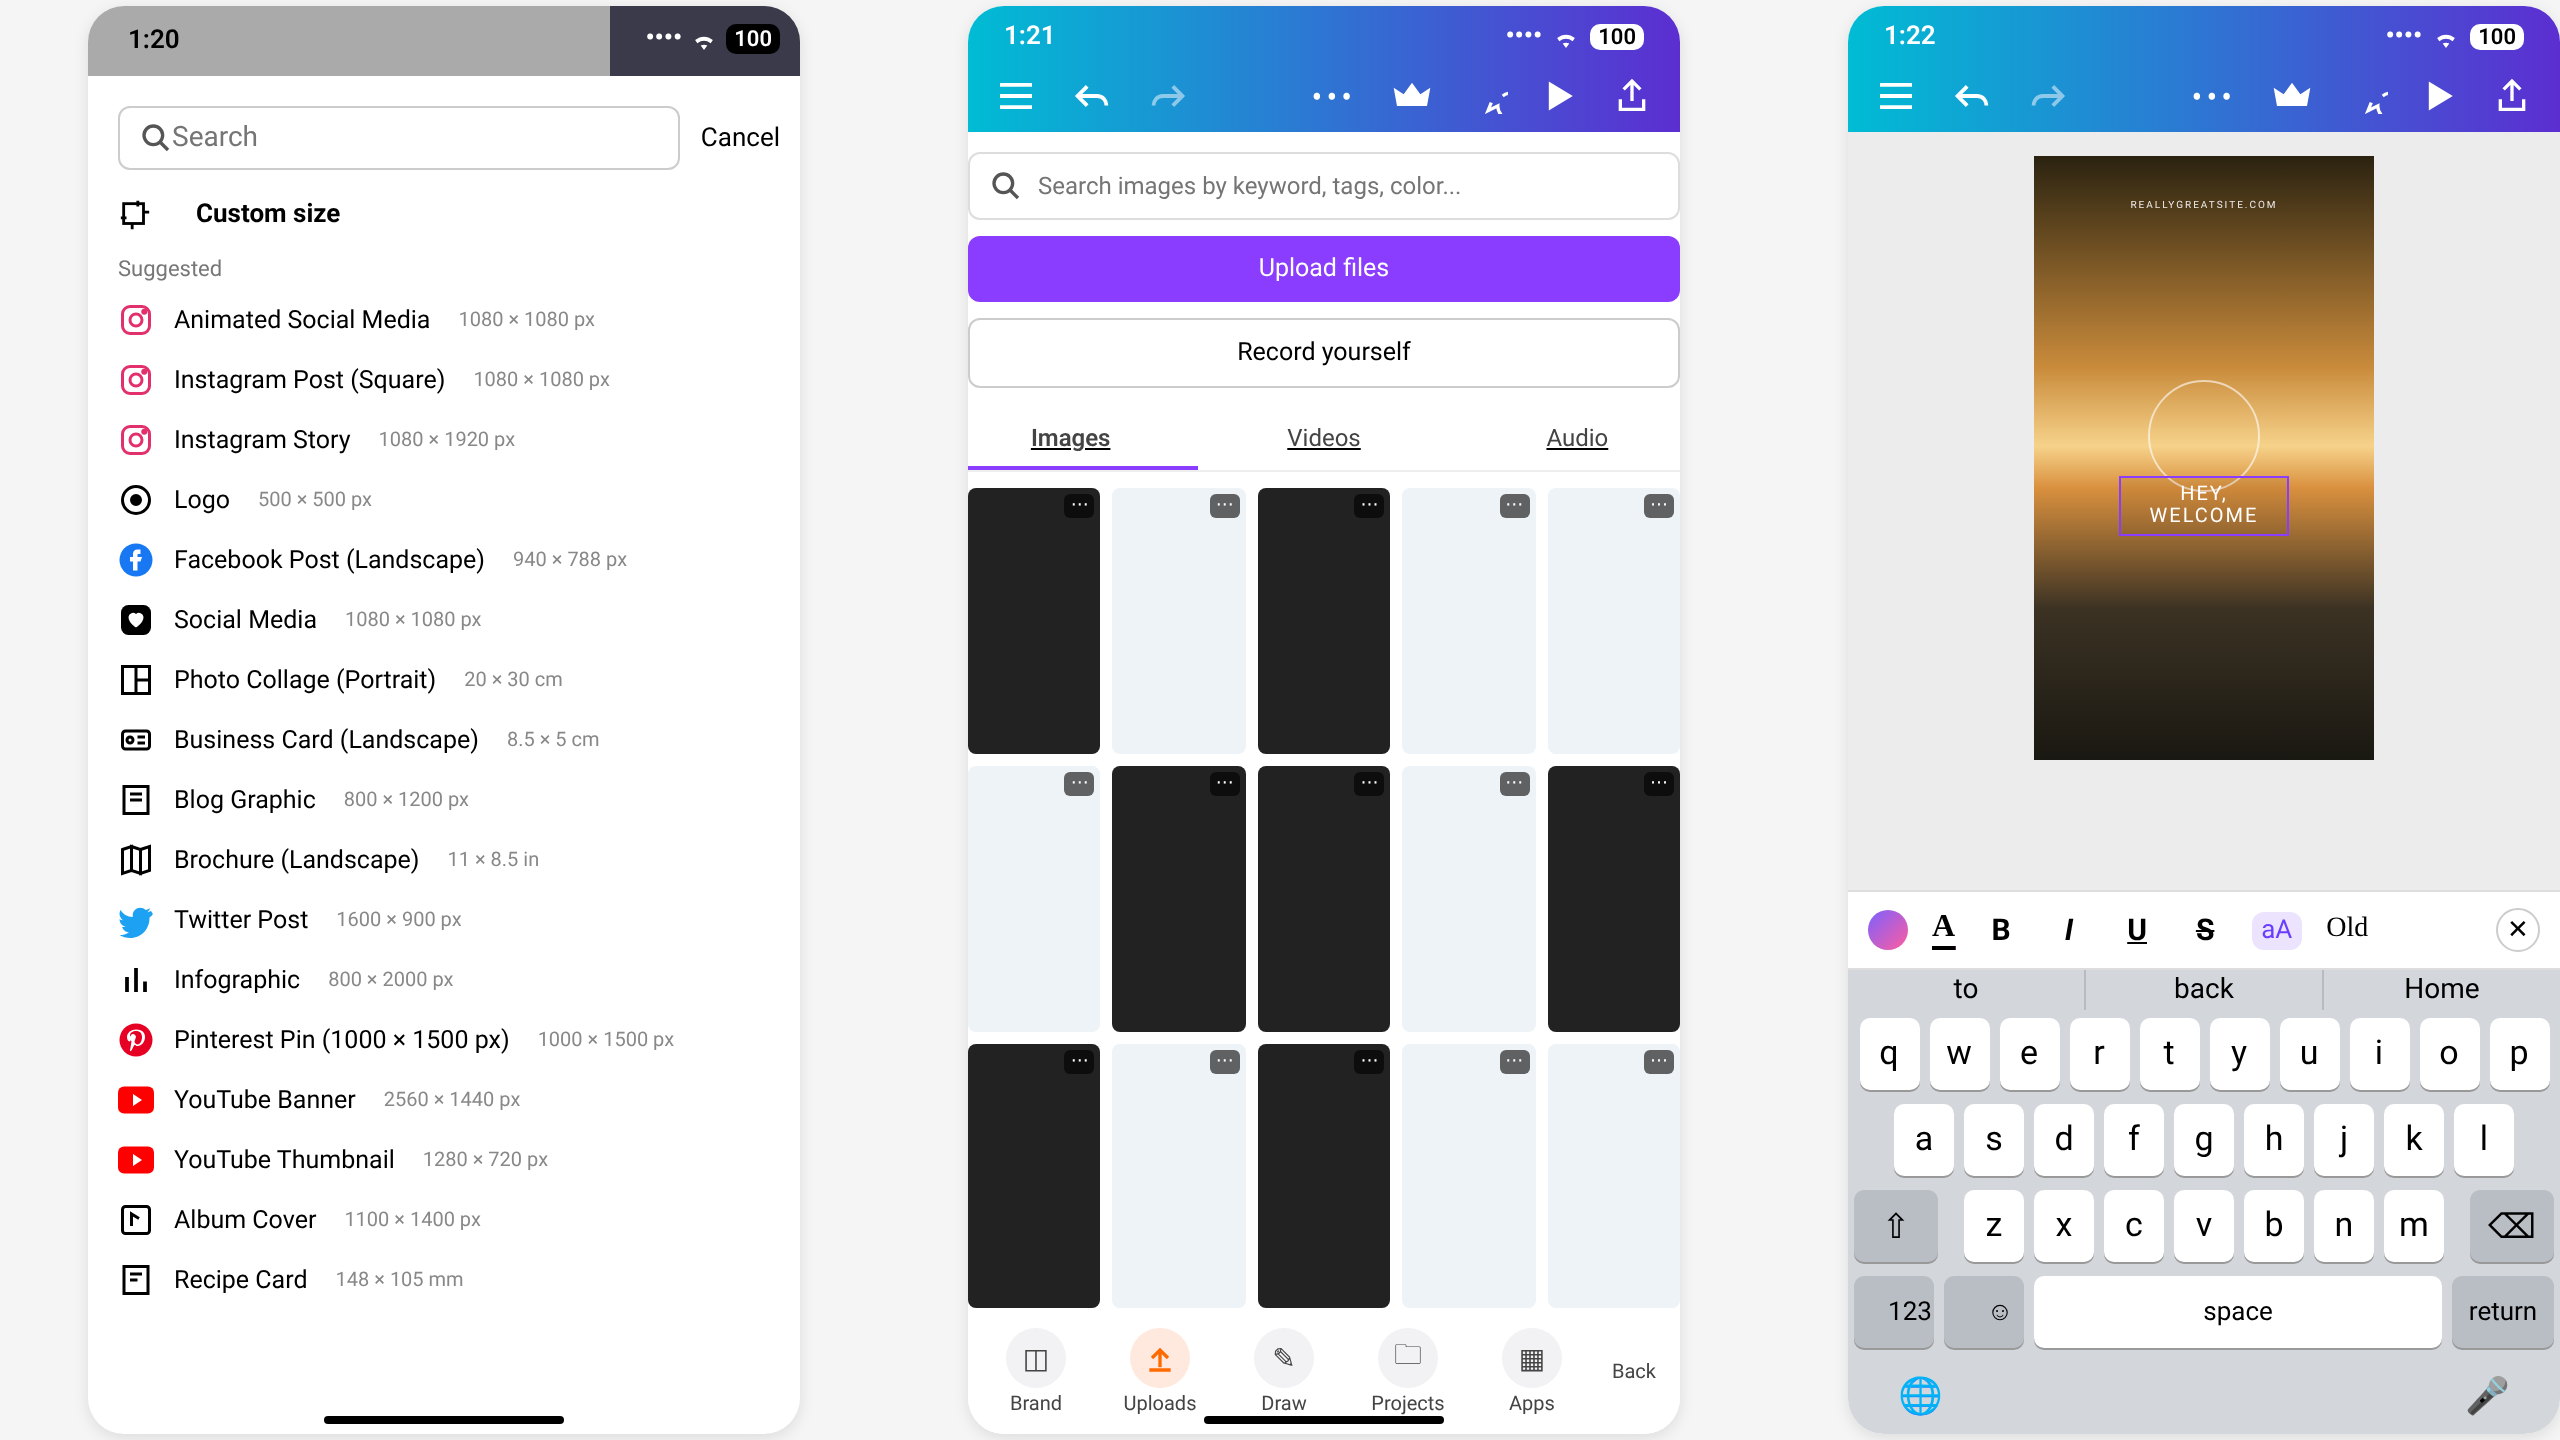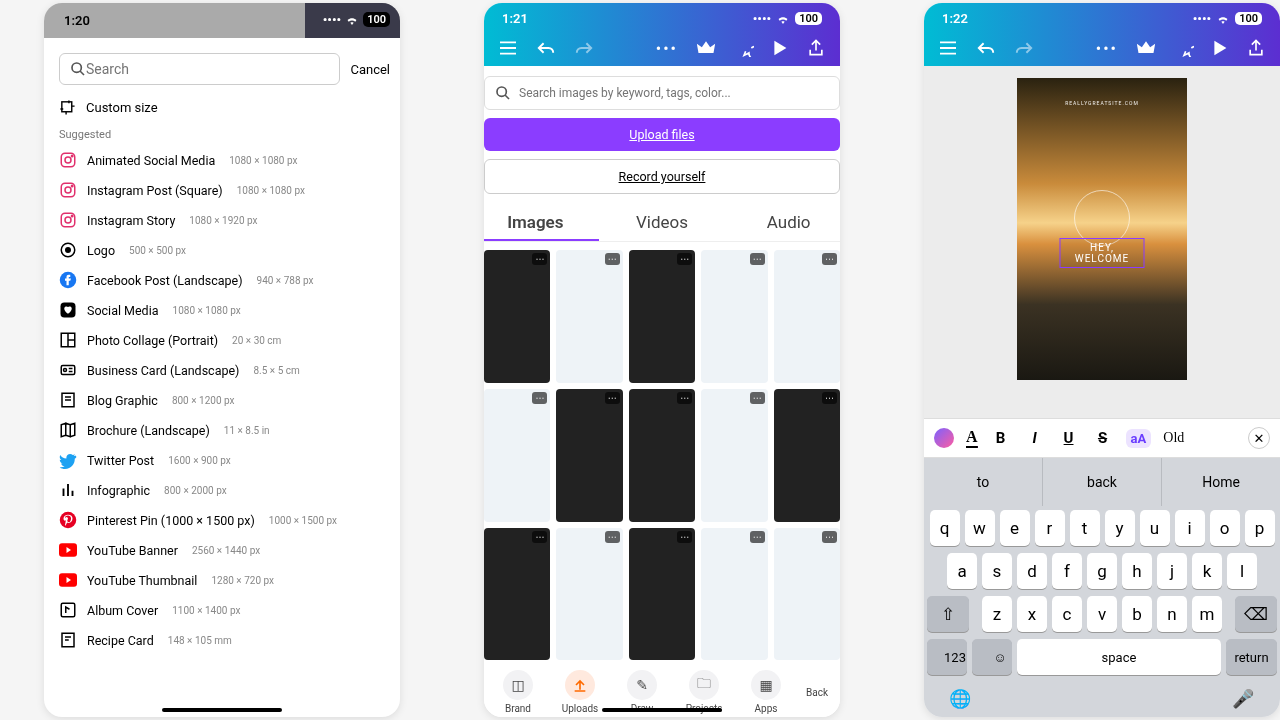--- a/index.html
+++ b/index.html
@@ -8,42 +8,42 @@
   
   .s1-status{display:flex;justify-content:space-between;align-items:center;padding:0 20px;height:35px;background:#aaa;font-size:13px;font-weight:600;}
   .s1-status .batt{background:#000;color:#fff;border-radius:5px;padding:1px 4px;font-size:11px;}
   .s1-status .dark{position:absolute;right:0;top:0;height:35px;width:95px;background:#3a3a4a;}
   .s1-status .icons{position:absolute;right:10px;top:9px;display:flex;gap:4px;align-items:center;color:#fff;}
   .s1-searchrow{display:flex;align-items:center;gap:10px;padding:15px 10px 8px 15px;}
   .s1-search{flex:1;display:flex;align-items:center;gap:0;border:1px solid #ccc;border-radius:6px;padding:7px 10px;}
   .s1-search input{border:none;outline:none;font-size:14px;flex:1;}
   .s1-cancel{font-size:13px;text-align:right;}
   .s1-body{flex:1;overflow:auto;padding:0 15px;}
-  .s1-custom{display:flex;align-items:center;gap:10px;padding:6px 0;font-size:13px;}
+  .s1-custom{display:flex;align-items:center;gap:22px;padding:6px 0;font-size:13px;font-weight:bold;}
   .s1-sugg{font-size:11px;color:#777;padding:6px 0 4px;}
   .s1-item{display:flex;align-items:center;gap:10px;padding:6px 0;}
   .s1-ico{width:18px;height:18px;display:flex;align-items:center;justify-content:center;font-size:12px;}
   .s1-name{font-size:12.5px;}
   .s1-dim{font-size:10px;color:#888;margin-left:4px;}
   .homebar{position:absolute;bottom:5px;left:50%;transform:translateX(-50%);width:120px;height:4px;background:#000;border-radius:3px;}
   
   .s2-header{background:linear-gradient(90deg,#00bcd4,#5c2ed1);color:#fff;padding:4px 14px 8px;}
   .s2-status{display:flex;justify-content:space-between;font-size:13px;font-weight:600;padding:4px 4px;}
   .s2-status .batt{background:#fff;color:#000;border-radius:5px;padding:0 4px;font-size:11px;}
   .s2-tbar{display:flex;justify-content:space-between;align-items:center;padding-top:8px;}
   .s2-tbar .left,.s2-tbar .right{display:flex;gap:18px;align-items:center;}
   .s2-canvas{background:#555;height:30px;position:relative;}
   .s2-canvas::after{content:"";position:absolute;left:50%;top:23px;transform:translateX(-50%);width:36px;height:4px;background:#ddd;border-radius:3px;}
   .s2-sheet{flex:1;background:#fff;display:flex;flex-direction:column;padding:10px 0 0;position:relative;}
   .s2-searchimg{display:flex;align-items:center;gap:8px;border:1px solid #ddd;border-radius:6px;padding:8px 10px;margin-bottom:8px;}
   .s2-searchimg input{border:none;outline:none;font-size:12px;flex:1;}
-  .btn-purple,.btn-white{border-radius:6px;text-align:center;padding:9px;font-size:12.5px;margin-bottom:8px;text-decoration:underline;}
+  .btn-purple,.btn-white{border-radius:6px;text-align:center;padding:9px;font-size:12.5px;margin-bottom:8px;}
   .btn-purple{background:#8b3dff;color:#fff;}
   .btn-white{border:1px solid #ccc;}
-  .s2-tabs{display:flex;border-bottom:1px solid #eee;margin:3px -12px 8px;font-size:17px;}
+  .s2-tabs{display:flex;border-bottom:1px solid #eee;margin:3px -12px 8px;font-size:12px;text-decoration:underline;}
   .s2-tab{flex:1;text-align:center;padding:7px 0;color:#444;}
   .s2-tab.active{border-bottom:2px solid #8b3dff;font-weight:600;}
   .s2-grid{display:grid;grid-template-columns:repeat(5,1fr);gap:6px;overflow:hidden;}
   .s2-thumb{aspect-ratio:1/2;border-radius:4px;background:#222;position:relative;}
   .s2-thumb.light{background:#eef3f7;}
   .s2-thumb::after{content:"⋯";position:absolute;top:3px;right:3px;background:rgba(0,0,0,.6);color:#fff;font-size:9px;border-radius:3px;padding:0 3px;line-height:12px;}
   .s2-bottom{display:flex;justify-content:space-between;align-items:center;padding:10px 8px 12px;font-size:10px;color:#444;}
   .s2-bitm{display:flex;flex-direction:column;align-items:center;gap:3px;width:52px;}
   .s2-bico{width:30px;height:30px;border-radius:50%;background:#f2f2f4;display:flex;align-items:center;justify-content:center;font-size:14px;}
   .s2-bico.active{background:#ffe9de;color:#ff6a00;}
@@ -54,27 +54,27 @@
   .s3-site{font-size:5px;letter-spacing:1px;padding-top:22px;opacity:.9;}
   .s3-sun{width:56px;height:56px;border:1px solid rgba(255,255,255,.6);border-radius:50%;margin:84px auto 0;position:relative;}
   .s3-welcome{position:absolute;left:50%;top:160px;transform:translateX(-50%);font-size:10px;letter-spacing:1px;border:1.5px solid #8b3dff;padding:3px 7px;background:rgba(0,0,0,.05);}
   .s3-txttool{display:flex;align-items:center;gap:12px;padding:8px 10px;border-top:1px solid #ddd;border-bottom:1px solid #ddd;background:#fff;overflow:hidden;}
   .s3-txttool .sparkle{width:20px;height:20px;border-radius:50%;background:linear-gradient(135deg,#7b61ff,#ff5ca0);}
   .s3-txttool .Aunderline{font-weight:700;font-family:serif;font-size:16px;background:linear-gradient(#000,#000) bottom/100% 2px no-repeat,linear-gradient(90deg,red,orange,green,blue,purple) bottom/100% 2px no-repeat;padding-bottom:2px;}
   .tbtn{font-size:15px;font-weight:700;width:22px;text-align:center;}
   .tI{font-style:italic;}
   .tU{text-decoration:underline;}
   .tS{text-decoration:line-through;}
-  .aA{background:#ece3ff;color:#6a3dff;border-radius:6px;padding:2px 5px;font-size:13px;font-weight:bold;}
+  .aA{background:#ece3ff;color:#6a3dff;border-radius:6px;padding:2px 5px;font-size:13px;}
   .closec{margin-left:auto;border:1px solid #ccc;border-radius:50%;width:22px;height:22px;display:flex;align-items:center;justify-content:center;font-size:13px;}
   .s3-kbd{background:#d3d6db;padding:4px 3px 8px;}
   .krow{display:flex;gap:5px;justify-content:center;margin-bottom:7px;}
   .key{background:#fff;border-radius:5px;box-shadow:0 1px 0 #999;height:36px;display:flex;align-items:center;justify-content:center;font-size:17px;flex:1;max-width:30px;}
   .sugg{display:flex;background:#d3d6db;}
-  .sugg div{flex:1;text-align:center;padding:16px 0;font-size:14px;}
+  .sugg div{flex:1;text-align:center;padding:2px 0;font-size:14px;}
   .sugg div+div{border-left:1px solid #b8bbc0;}
   .key.wide{max-width:42px;background:#b9bdc4;}
   .key.space{max-width:none;flex:4;font-size:13px;}
   .key.ret{max-width:64px;background:#b9bdc4;font-size:13px;}
   .key.num{max-width:40px;background:#b9bdc4;font-size:13px;padding-left:16px;}
   .kbdbot{display:flex;justify-content:space-between;padding:6px 22px 0;font-size:18px;color:#555;}
   
   svg{display:block;}
 </style>
 </head>

